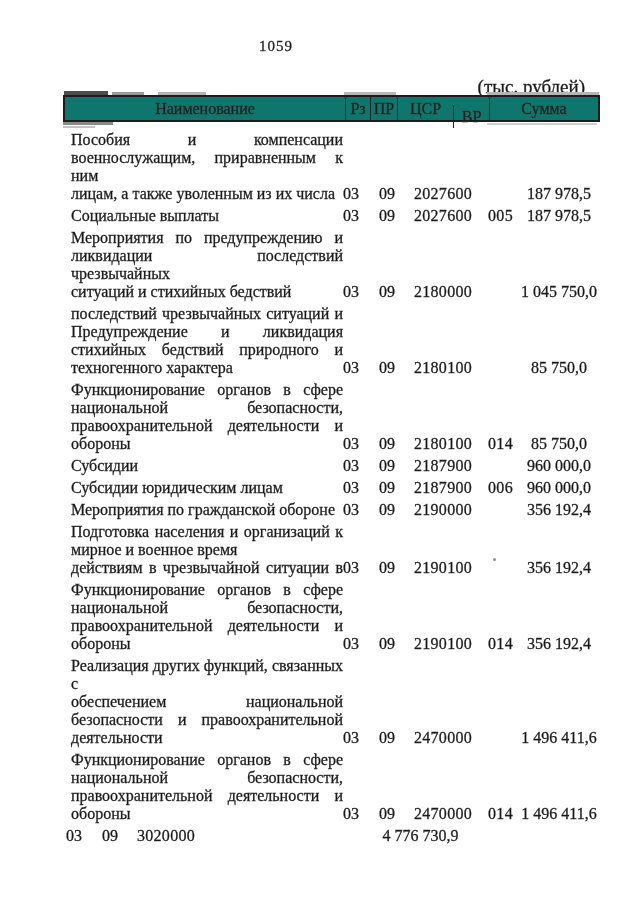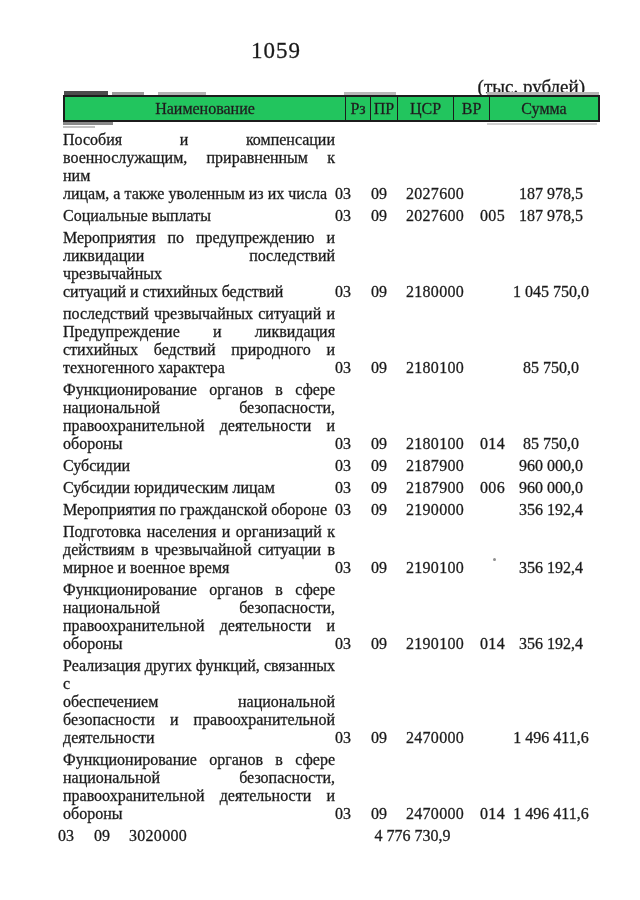--- a/index.html
+++ b/index.html
@@ -4,44 +4,44 @@
 <style>
   html,body{margin:0;padding:0;background:#ffffff;}
   .page{
     position:relative;width:640px;height:900px;background:#ffffff;overflow:hidden;
     font-family:"Liberation Serif","DejaVu Serif",serif;
     color:#181818;
     -webkit-text-stroke:0.3px #2a2a2a;
   }
   .page-number{
     position:absolute;top:38px;left:0;width:552px;
-    text-align:center;font-size:23px;letter-spacing:1px;
+    text-align:center;font-size:15px;letter-spacing:1px;
   }
   .units-note{
     position:absolute;top:76px;left:0;width:585px;
     text-align:right;font-size:19px;
   }
   .thead{
     position:absolute;left:63px;top:95px;width:537px;height:27px;
-    display:flex;box-sizing:border-box;border:2px solid #1c1c1c;background:#22c55e;
+    display:flex;box-sizing:border-box;border:2px solid #1c1c1c;background:#0f766e;
     font-size:16px;
   }
   .th{
     display:flex;align-items:center;justify-content:center;
     box-sizing:border-box;height:100%;
   }
   .th + .th{border-left:1.5px solid #1c1c1c;}
   .th-name{width:280px;}
   .th-rz{width:25px;}
   .th-pr{width:27px;}
   .th-tsr{width:56px;}
-  .th-vr{width:36px;}
+  .th-vr{width:36px;margin-top:8px;}
   .th-sum{flex:1;}
   .tbody{
-    position:absolute;left:58px;top:131px;width:537px;
+    position:absolute;left:66px;top:131px;width:537px;
     font-size:16px;line-height:18px;
   }
   .trow{display:flex;align-items:flex-end;margin-bottom:4px;}
   .cell{box-sizing:border-box;}
   .c-name{width:277px;padding-left:5px;}
   .c-rz{width:28px;text-align:left;}
   .c-pr{width:32px;text-align:center;}
   .c-tsr{width:80px;text-align:center;letter-spacing:0.3px;}
   .c-vr{width:35px;text-align:center;letter-spacing:0.3px;}
   .c-sum{flex:1;text-align:center;padding-right:3px;}
@@ -171,22 +171,22 @@
       <div class="cell c-rz">03</div>
       <div class="cell c-pr">09</div>
       <div class="cell c-tsr">2190000</div>
       <div class="cell c-vr"></div>
       <div class="cell c-sum">356 192,4</div>
     </div>
 
     <div class="trow">
       <div class="cell c-name">
           <div class="nline">Подготовка населения и организаций к</div>
+          <div class="nline nlast">мирное и военное время</div>
           <div class="nline">действиям в чрезвычайной ситуации в</div>
-          <div class="nline nlast">мирное и военное время</div>
         </div>
       <div class="cell c-rz">03</div>
       <div class="cell c-pr">09</div>
       <div class="cell c-tsr">2190100</div>
       <div class="cell c-vr"></div>
       <div class="cell c-sum">356 192,4</div>
     </div>
 
     <div class="trow">
       <div class="cell c-name">

